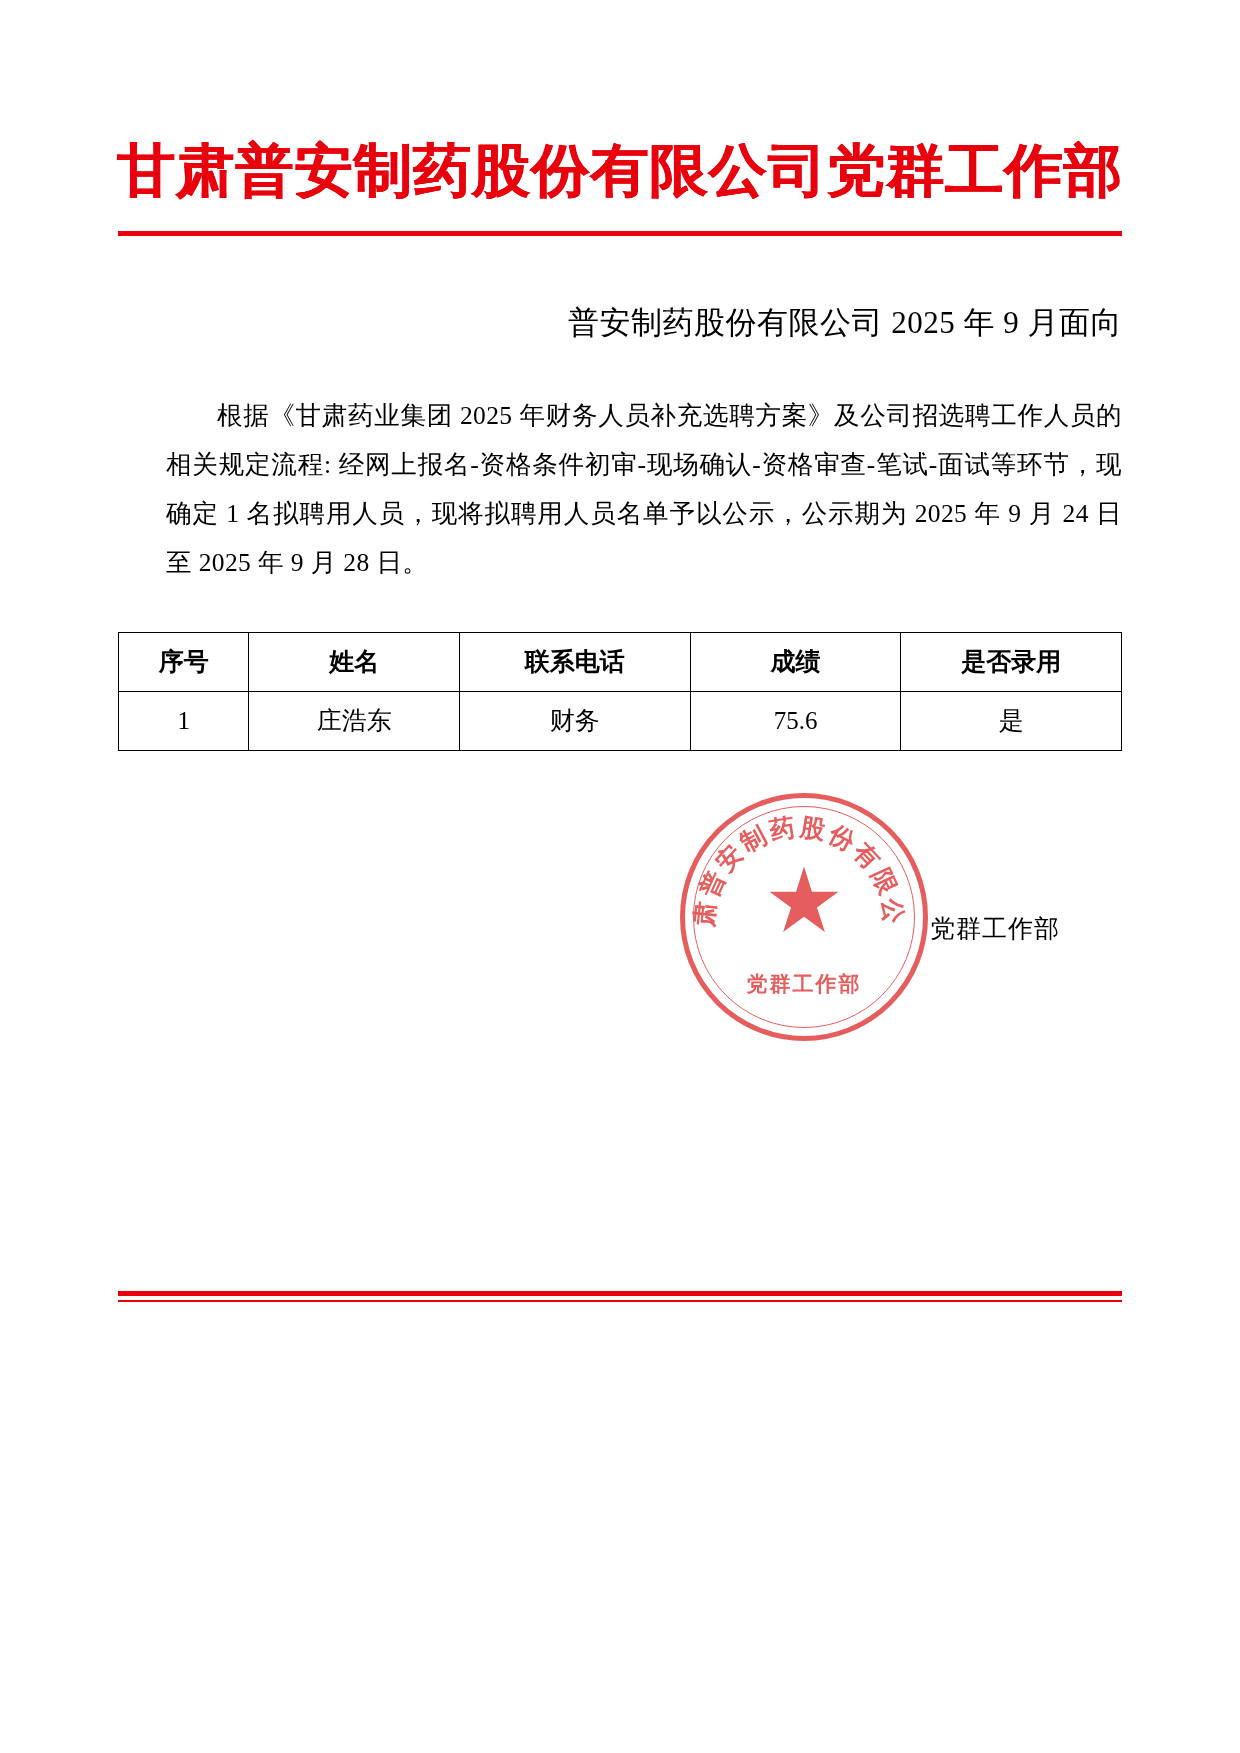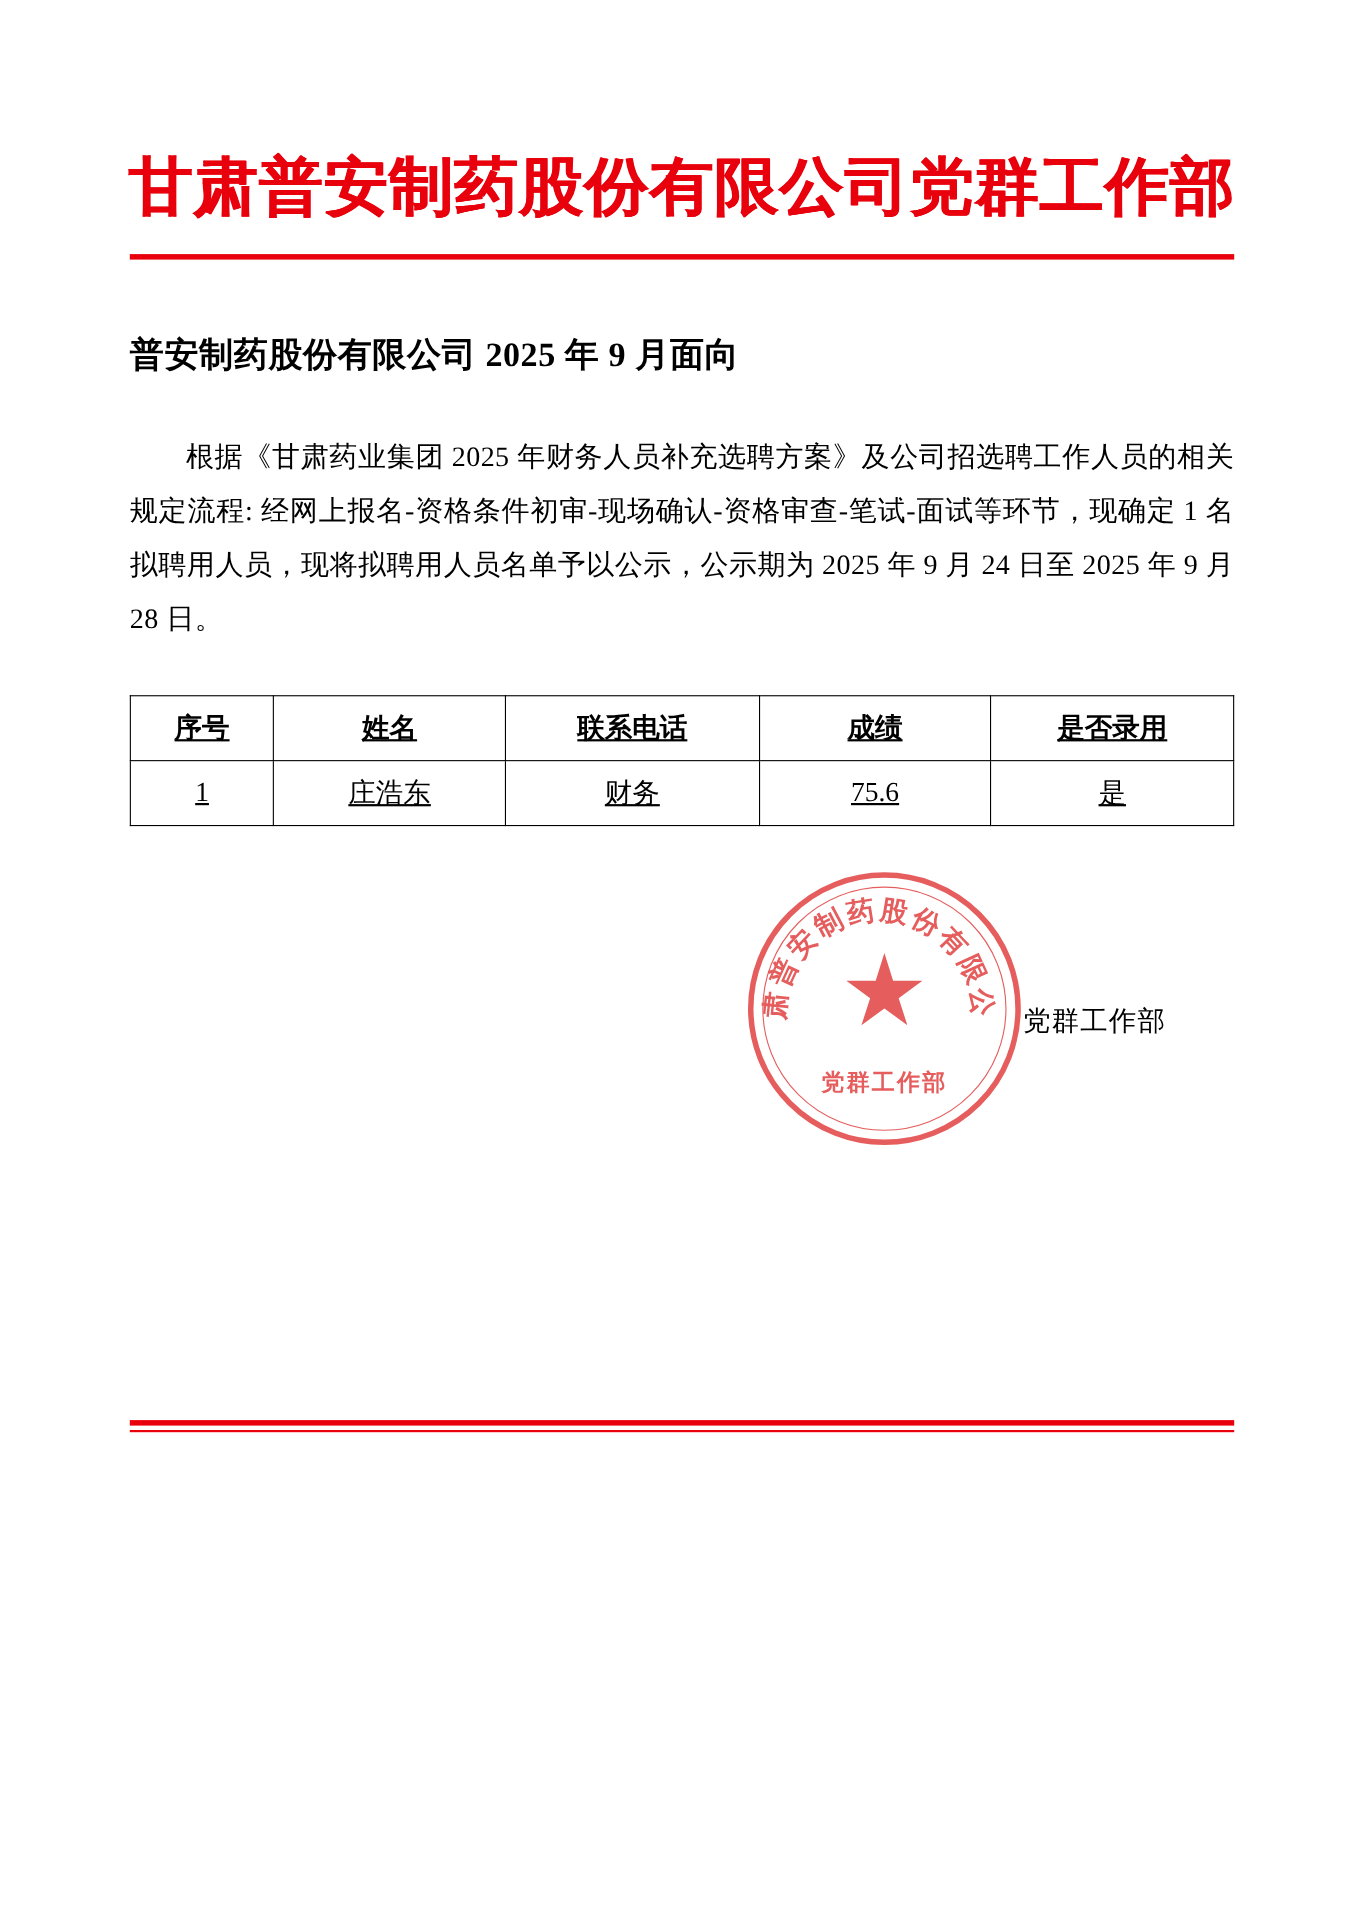--- a/index.html
+++ b/index.html
@@ -42,47 +42,47 @@
   }
   .rule-thick {
     margin-top: 28px;
     height: 5px;
     background: #e8000d;
   }
 
   
   .doc-title {
     margin-top: 62px;
-    text-align: left;
-    font-weight: bold;
+    text-align: right;
+    font-weight: normal;
     font-size: 31px;
     line-height: 1.62;
     letter-spacing: 0.5px;
   }
 
   
   .body-block {
     margin-top: 44px;
+    margin-left: 48px;
   }
   .para {
     font-size: 25.5px;
     line-height: 1.92;
     text-align: justify;
     text-justify: inter-ideograph;
     text-indent: 2em;
     letter-spacing: 0.4px;
   }
   .para + .para {
     margin-top: 2px;
   }
 
   
   .table-wrap {
     margin-top: 44px;
-    text-decoration: underline;
   }
   table.result-table {
     width: 100%;
     border-collapse: collapse;
     table-layout: fixed;
   }
   table.result-table th,
   table.result-table td {
     border: 1.6px solid #000;
     text-align: center;

